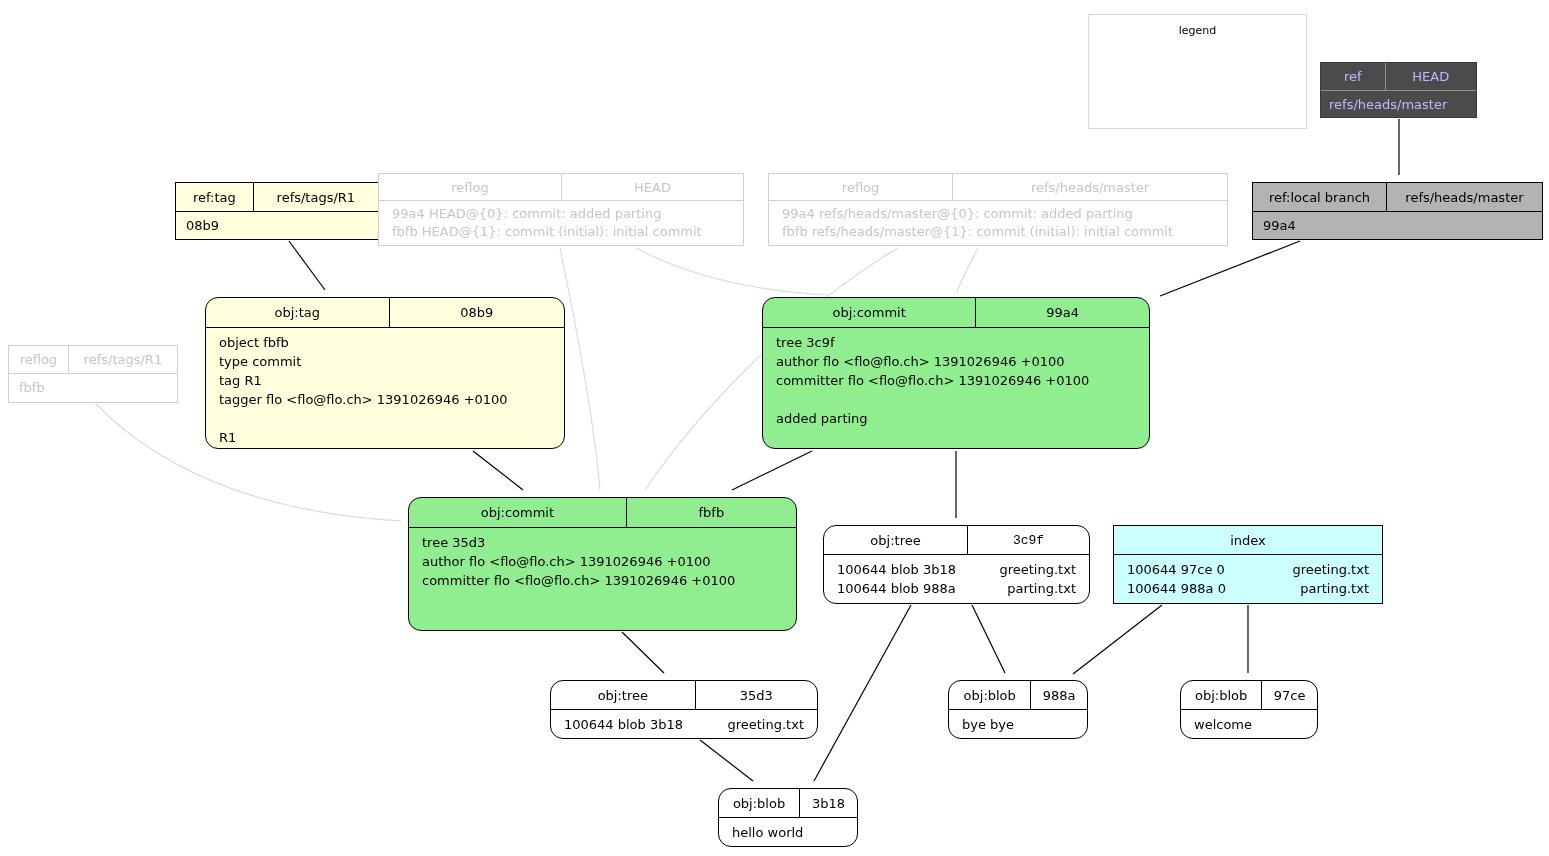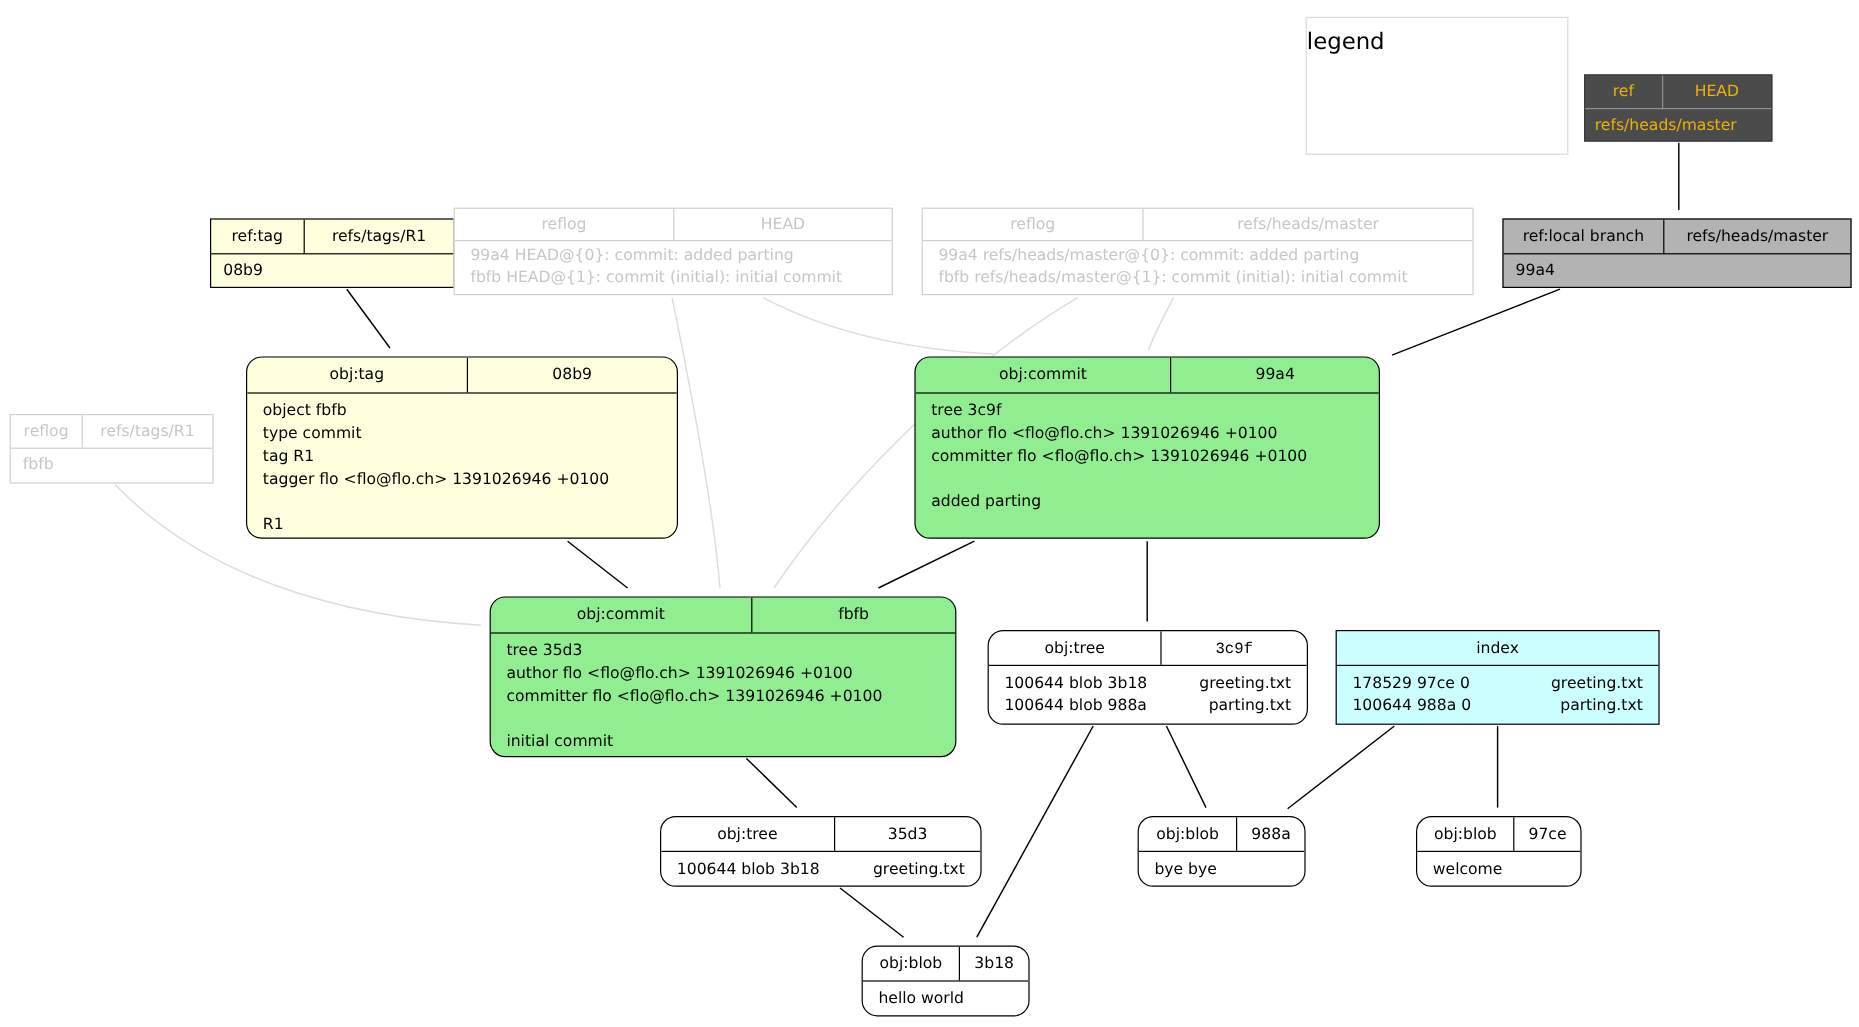--- a/index.html
+++ b/index.html
@@ -27,34 +27,34 @@
   .body { padding:5px 13px; line-height:19px; }
   .bline { min-height:19px; white-space:pre; }
   .trow { display:flex; justify-content:space-between; min-height:19px; white-space:pre; }
   .refbody { padding:4px 10px; line-height:20px; white-space:pre; }
 
   
   .fill-tag    { background:var(--tag-fill,#ffffdd); }
   .fill-commit { background:var(--commit-fill,#90ee90); }
   .fill-index  { background:var(--index-fill,#ccffff); }
 
-  .dark { background:var(--head-ref-fill,#4b4b4b); color:#eab308; border-color:#3a3a3a; }
+  .dark { background:var(--head-ref-fill,#4b4b4b); color:#c4b5fd; border-color:#3a3a3a; }
   .dark .hdr { border-bottom-color:#909090; }
   .dark .hcell + .hcell { border-left-color:#909090; }
 
   .gray { background:var(--branch-ref-fill,#b3b3b3); }
 
   .faded { border-color:#cfcfcf; color:var(--faded-text,#c6c6c6); }
   .faded .hdr { border-bottom-color:#cfcfcf; }
   .faded .hcell + .hcell { border-left-color:#cfcfcf; }
 
   
   .legend { position:absolute; left:1088px; top:14px; width:219px; height:115px;
             border:1px solid #d9d9d9; background:#fff; z-index:2; }
-  .legend-title { text-align:left; font-size:19px; padding-top:9px; }
+  .legend-title { text-align:center; font-size:11px; padding-top:9px; }
   .legend-table { margin:12px 10px 0 10px; }
   .legend-row { display:flex; }
   .legend-row + .legend-row { margin-top:-1px; }
   .lcell { border:1px solid #000; padding:4px 6px; text-align:center; font-size:13px;
            background:#fff; white-space:nowrap; overflow:hidden; }
   .lcell + .lcell { margin-left:-1px; }
   .lcell.w60 { flex:0 0 60.5%; }
   .lcell.w40 { flex:1; }
   .lcell.full { flex:1; }
 </style>
@@ -183,21 +183,20 @@
   <div class="node rounded fill-commit" style="left:408px;top:497px;width:389px;height:134px;">
     <div class="hdr" style="height:30px;">
       <div class="hcell" style="width:56%;">obj:commit</div>
       <div class="hcell" style="width:44%;">fbfb</div>
     </div>
     <div class="body">
       <div class="bline">tree 35d3</div>
       <div class="bline">author flo &lt;flo@flo.ch&gt; 1391026946 +0100</div>
       <div class="bline">committer flo &lt;flo@flo.ch&gt; 1391026946 +0100</div>
       <div class="bline"></div>
-      <div class="bline">initial commit</div>
     </div>
   </div>
 
   <div class="node rounded" style="left:823px;top:525px;width:267px;height:79px;">
     <div class="hdr">
       <div class="hcell" style="width:54%;">obj:tree</div>
       <div class="hcell" style="width:46%;font-family:Liberation Mono, monospace;">3c9f</div>
     </div>
     <div class="body">
       <div class="trow">
@@ -210,21 +209,21 @@
       </div>
     </div>
   </div>
 
   <div class="node fill-index" style="left:1113px;top:525px;width:270px;height:79px;">
     <div class="hdr">
       <div class="hcell single">index</div>
     </div>
     <div class="body">
       <div class="trow">
-        <span>178529 97ce 0</span>
+        <span>100644 97ce 0</span>
         <span>greeting.txt</span>
       </div>
       <div class="trow">
         <span>100644 988a 0</span>
         <span>parting.txt</span>
       </div>
     </div>
   </div>
 
   <div class="node rounded" style="left:550px;top:680px;width:268px;height:59px;">

